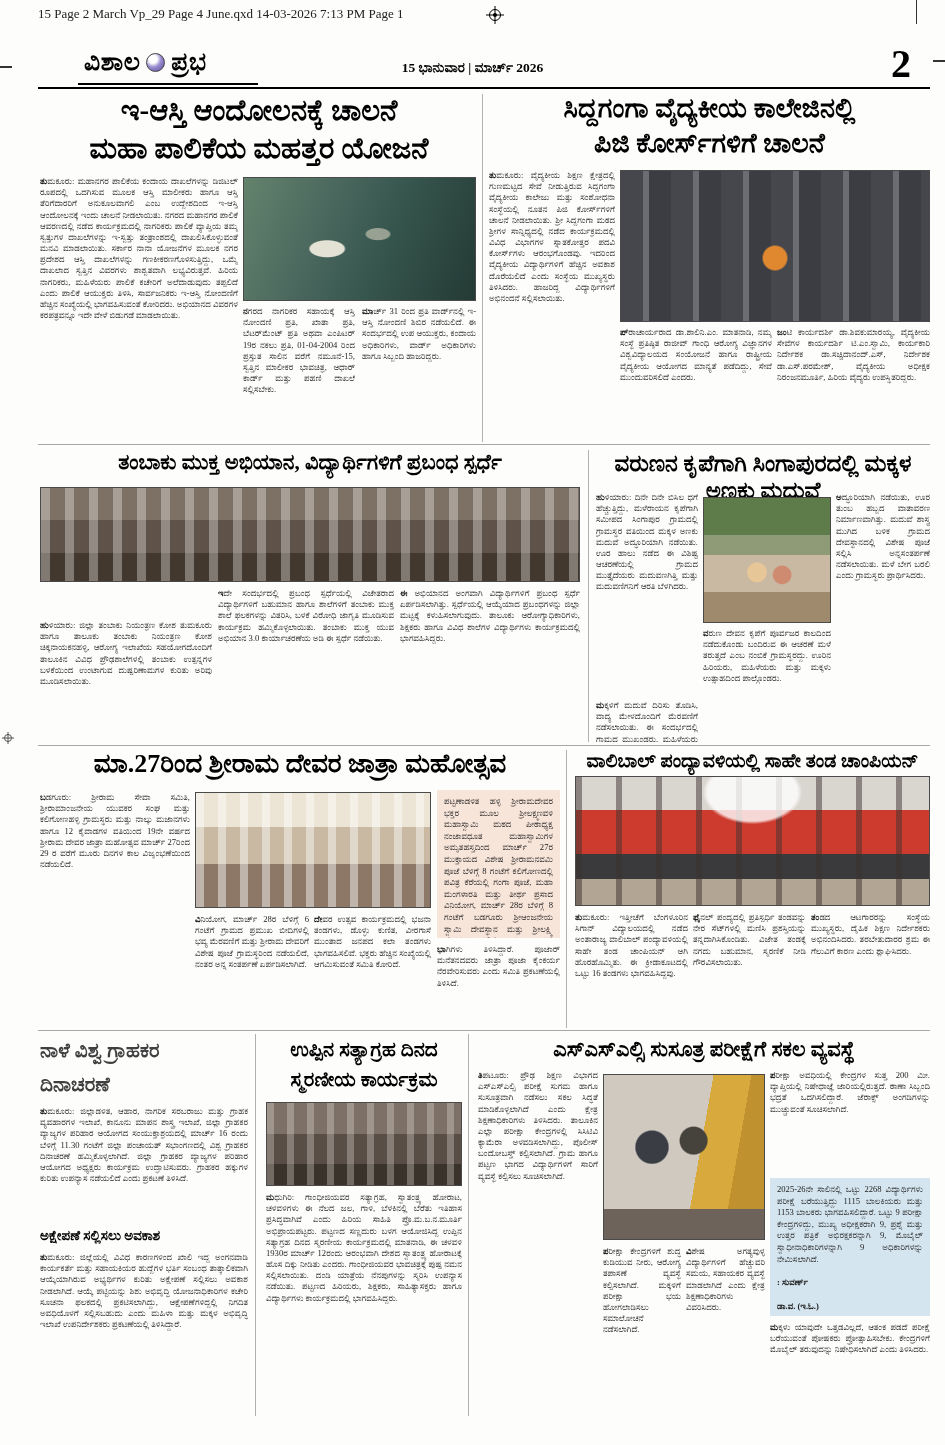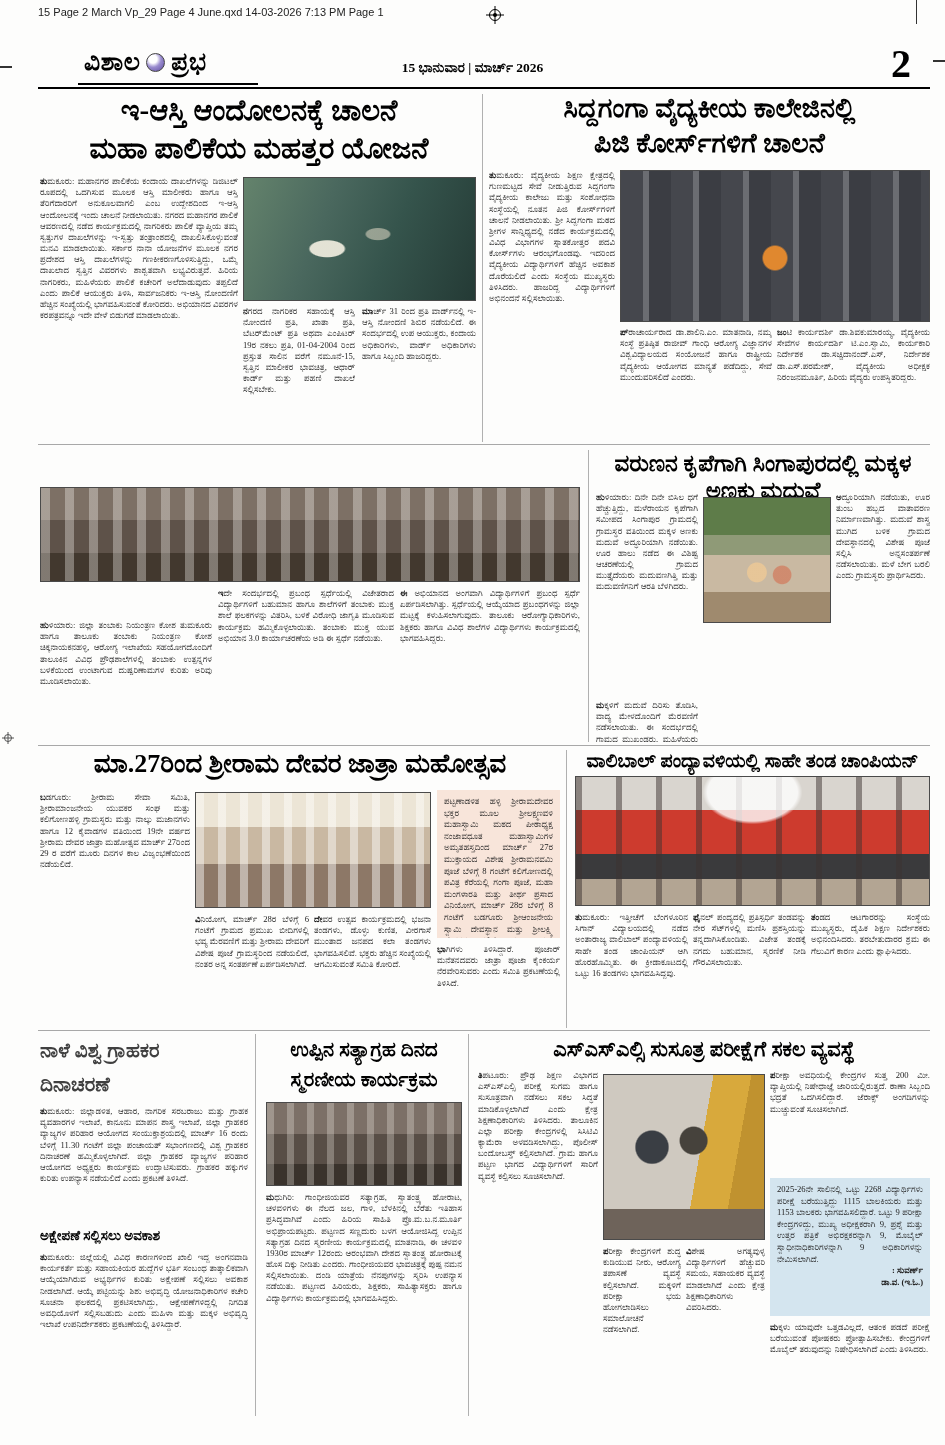--- a/index.html
+++ b/index.html
@@ -1,39 +1,39 @@
 <!DOCTYPE html>
 <html><head>
 <meta charset="utf-8">
 <style>
   html,body{margin:0;padding:0;background:#e9e9e9;}
   .page{position:relative;width:945px;height:1445px;background:#fdfdfc;margin:0 auto;
         font-family:"Liberation Serif","DejaVu Serif",serif;color:#111;overflow:hidden;}
   .abs{position:absolute;}
-  .slug{font-family:Liberation Sans, sans-serif;font-size:11px;color:#222;}
+  .slug{font-family:Liberation Serif, serif;font-size:13px;color:#222;}
   .mast-row{display:flex;align-items:center;gap:6px;}
   .mast-name{font-size:25px;font-weight:bold;letter-spacing:.5px;color:#000;}
   .logo-dot{width:17px;height:17px;border-radius:50%;
             background:radial-gradient(circle at 35% 30%,#fff 0 25%,#9a8ccf 50%,#5d4a9e 100%);
             border:1px solid #444;}
   .edition{font-size:13.5px;font-weight:bold;text-align:center;color:#000;}
   .pageno{font-size:40px;font-weight:bold;line-height:1;color:#000;}
   .hl{font-weight:bold;text-align:center;color:#000;line-height:1.18;}
   .hl-left{font-weight:bold;color:#404040;line-height:1.25;}
   .b{font-size:8.6px;line-height:1.3;text-align:justify;color:#1c1c1c;overflow:hidden;}
   .b::first-letter{font-weight:bold;}
   .photo{border:1px solid #4a4a4a;box-sizing:border-box;}
   .vr{width:1px;background:#b0b0b0;}
   .hr{height:1px;background:#a8a8a8;}
   .rule-heavy{height:2px;background:#000;}
   .rule-thin{height:1.5px;background:#000;}
   .boxed{box-sizing:border-box;padding:6px 7px;font-size:8.6px;line-height:1.35;text-align:justify;color:#222;overflow:hidden;}
   .box-salmon{background:#f8e5da;}
   .box-blue{background:#d4e5ef;}
-  .sign{font-weight:bold;text-align:right;margin-top:0;}
+  .sign{font-weight:bold;margin-top:12px;}
   .subhead{font-size:13.5px;font-weight:bold;color:#000;}
   
   .ph-easti{background-image:
     radial-gradient(ellipse at 36% 58%,rgba(244,240,226,.9) 0 8%,transparent 9%),
     radial-gradient(ellipse at 58% 46%,rgba(228,220,200,.55) 0 6%,transparent 7%),
     linear-gradient(112deg,#64836c 0%,#4a685e 34%,#35544c 62%,#243a35 100%);}
   .ph-siddaganga{background-image:
     radial-gradient(circle at 50% 58%,#e0882f 0 6.5%,transparent 7.5%),
     repeating-linear-gradient(90deg,#45474d 0 22px,#6b6d72 22px 28px,#3b3d43 28px 50px),
     linear-gradient(#d9d6d0 0 32%,#b9b5ae 32% 74%,#97928a 74% 100%);}
@@ -106,30 +106,32 @@
 
   <div class="abs hl" style="left:489px;top:93px;width:441px;font-size:27px;">ಸಿದ್ದಗಂಗಾ ವೈದ್ಯಕೀಯ ಕಾಲೇಜಿನಲ್ಲಿ</div>
   <div class="abs hl" style="left:489px;top:128px;width:441px;font-size:27px;">ಪಿಜಿ ಕೋರ್ಸ್‌ಗಳಿಗೆ ಚಾಲನೆ</div>
   <div class="abs b" style="left:489px;top:170px;width:126px;height:272px;">ತುಮಕೂರು: ವೈದ್ಯಕೀಯ ಶಿಕ್ಷಣ ಕ್ಷೇತ್ರದಲ್ಲಿ ಗುಣಮಟ್ಟದ ಸೇವೆ ನೀಡುತ್ತಿರುವ ಸಿದ್ದಗಂಗಾ ವೈದ್ಯಕೀಯ ಕಾಲೇಜು ಮತ್ತು ಸಂಶೋಧನಾ ಸಂಸ್ಥೆಯಲ್ಲಿ ನೂತನ ಪಿಜಿ ಕೋರ್ಸ್‌ಗಳಿಗೆ ಚಾಲನೆ ನೀಡಲಾಯಿತು. ಶ್ರೀ ಸಿದ್ದಗಂಗಾ ಮಠದ ಶ್ರೀಗಳ ಸಾನ್ನಿಧ್ಯದಲ್ಲಿ ನಡೆದ ಕಾರ್ಯಕ್ರಮದಲ್ಲಿ ವಿವಿಧ ವಿಭಾಗಗಳ ಸ್ನಾತಕೋತ್ತರ ಪದವಿ ಕೋರ್ಸ್‌ಗಳು ಆರಂಭಗೊಂಡವು. ಇದರಿಂದ ವೈದ್ಯಕೀಯ ವಿದ್ಯಾರ್ಥಿಗಳಿಗೆ ಹೆಚ್ಚಿನ ಅವಕಾಶ ದೊರೆಯಲಿದೆ ಎಂದು ಸಂಸ್ಥೆಯ ಮುಖ್ಯಸ್ಥರು ತಿಳಿಸಿದರು. ಹಾಜರಿದ್ದ ವಿದ್ಯಾರ್ಥಿಗಳಿಗೆ ಅಭಿನಂದನೆ ಸಲ್ಲಿಸಲಾಯಿತು.</div>
   <div class="abs photo ph-siddaganga" style="left:620px;top:170px;width:310px;height:152px;"></div>
   <div class="abs b" style="left:620px;top:327px;width:152px;height:115px;">ಪ್ರಾಚಾರ್ಯರಾದ ಡಾ.ಶಾಲಿನಿ.ಎಂ. ಮಾತನಾಡಿ, ನಮ್ಮ ಸಂಸ್ಥೆ ಪ್ರತಿಷ್ಠಿತ ರಾಜೀವ್ ಗಾಂಧಿ ಆರೋಗ್ಯ ವಿಜ್ಞಾನಗಳ ವಿಶ್ವವಿದ್ಯಾಲಯದ ಸಂಯೋಜನೆ ಹಾಗೂ ರಾಷ್ಟ್ರೀಯ ವೈದ್ಯಕೀಯ ಆಯೋಗದ ಮಾನ್ಯತೆ ಪಡೆದಿದ್ದು, ಸೇವೆ ಮುಂದುವರಿಸಲಿದೆ ಎಂದರು.</div>
   <div class="abs b" style="left:777px;top:327px;width:153px;height:115px;">ಜಂಟಿ ಕಾರ್ಯದರ್ಶಿ ಡಾ.ಶಿವಕುಮಾರಯ್ಯ, ವೈದ್ಯಕೀಯ ಸೇವೆಗಳ ಕಾರ್ಯದರ್ಶಿ ಟಿ.ಎಂ.ಸ್ವಾಮಿ, ಕಾರ್ಯಕಾರಿ ನಿರ್ದೇಶಕ ಡಾ.ಸಚ್ಚಿದಾನಂದ್.ಎಸ್, ನಿರ್ದೇಶಕ ಡಾ.ಎಸ್.ಪರಮೇಶ್, ವೈದ್ಯಕೀಯ ಅಧೀಕ್ಷಕ ನಿರಂಜನಮೂರ್ತಿ, ಹಿರಿಯ ವೈದ್ಯರು ಉಪಸ್ಥಿತರಿದ್ದರು.</div>
 
   <div class="abs hr" style="left:38px;top:444px;width:892px;"></div>
 
+  <div class="abs hl" style="left:40px;top:450px;width:540px;font-size:21px;">ತಂಬಾಕು ಮುಕ್ತ ಅಭಿಯಾನ, ವಿದ್ಯಾರ್ಥಿಗಳಿಗೆ ಪ್ರಬಂಧ ಸ್ಪರ್ಧೆ</div>
   <div class="abs photo ph-tobacco" style="left:40px;top:487px;width:540px;height:95px;"></div>
   <div class="abs b" style="left:40px;top:588px;width:172px;height:152px;margin-top:32px;">ಹುಳಿಯಾರು: ಜಿಲ್ಲಾ ತಂಬಾಕು ನಿಯಂತ್ರಣ ಕೋಶ ತುಮಕೂರು ಹಾಗೂ ತಾಲೂಕು ತಂಬಾಕು ನಿಯಂತ್ರಣ ಕೋಶ ಚಿಕ್ಕನಾಯಕನಹಳ್ಳಿ, ಆರೋಗ್ಯ ಇಲಾಖೆಯ ಸಹಯೋಗದೊಂದಿಗೆ ತಾಲೂಕಿನ ವಿವಿಧ ಪ್ರೌಢಶಾಲೆಗಳಲ್ಲಿ ತಂಬಾಕು ಉತ್ಪನ್ನಗಳ ಬಳಕೆಯಿಂದ ಉಂಟಾಗುವ ದುಷ್ಪರಿಣಾಮಗಳ ಕುರಿತು ಅರಿವು ಮೂಡಿಸಲಾಯಿತು.</div>
   <div class="abs b" style="left:218px;top:588px;width:176px;height:152px;">ಇದೇ ಸಂದರ್ಭದಲ್ಲಿ ಪ್ರಬಂಧ ಸ್ಪರ್ಧೆಯಲ್ಲಿ ವಿಜೇತರಾದ ವಿದ್ಯಾರ್ಥಿಗಳಿಗೆ ಬಹುಮಾನ ಹಾಗೂ ಶಾಲೆಗಳಿಗೆ ತಂಬಾಕು ಮುಕ್ತ ಶಾಲೆ ಫಲಕಗಳನ್ನು ವಿತರಿಸಿ, ಬಳಕೆ ವಿರೋಧಿ ಜಾಗೃತಿ ಮೂಡಿಸುವ ಕಾರ್ಯಕ್ರಮ ಹಮ್ಮಿಕೊಳ್ಳಲಾಯಿತು. ತಂಬಾಕು ಮುಕ್ತ ಯುವ ಅಭಿಯಾನ 3.0 ಕಾರ್ಯಾಚರಣೆಯ ಅಡಿ ಈ ಸ್ಪರ್ಧೆ ನಡೆಯಿತು.</div>
   <div class="abs b" style="left:400px;top:588px;width:180px;height:152px;">ಈ ಅಭಿಯಾನದ ಅಂಗವಾಗಿ ವಿದ್ಯಾರ್ಥಿಗಳಿಗೆ ಪ್ರಬಂಧ ಸ್ಪರ್ಧೆ ಏರ್ಪಡಿಸಲಾಗಿತ್ತು. ಸ್ಪರ್ಧೆಯಲ್ಲಿ ಆಯ್ಕೆಯಾದ ಪ್ರಬಂಧಗಳನ್ನು ಜಿಲ್ಲಾ ಮಟ್ಟಕ್ಕೆ ಕಳುಹಿಸಲಾಗುವುದು. ತಾಲೂಕು ಆರೋಗ್ಯಾಧಿಕಾರಿಗಳು, ಶಿಕ್ಷಕರು ಹಾಗೂ ವಿವಿಧ ಶಾಲೆಗಳ ವಿದ್ಯಾರ್ಥಿಗಳು ಕಾರ್ಯಕ್ರಮದಲ್ಲಿ ಭಾಗವಹಿಸಿದ್ದರು.</div>
 
   <div class="abs vr" style="left:588px;top:450px;height:292px;"></div>
 
   <div class="abs hl" style="left:596px;top:450px;width:334px;font-size:23px;">ವರುಣನ ಕೃಪೆಗಾಗಿ ಸಿಂಗಾಪುರದಲ್ಲಿ ಮಕ್ಕಳ ಅಣಕು ಮದುವೆ</div>
   <div class="abs b" style="left:596px;top:492px;width:102px;height:250px;">ಹುಳಿಯಾರು: ದಿನೇ ದಿನೇ ಬಿಸಿಲ ಧಗೆ ಹೆಚ್ಚುತ್ತಿದ್ದು, ಮಳೆರಾಯನ ಕೃಪೆಗಾಗಿ ಸಮೀಪದ ಸಿಂಗಾಪುರ ಗ್ರಾಮದಲ್ಲಿ ಗ್ರಾಮಸ್ಥರ ವತಿಯಿಂದ ಮಕ್ಕಳ ಅಣಕು ಮದುವೆ ಅದ್ಧೂರಿಯಾಗಿ ನಡೆಯಿತು. ಊರ ಹಾಲು ನಡೆದ ಈ ವಿಶಿಷ್ಟ ಆಚರಣೆಯಲ್ಲಿ ಗ್ರಾಮದ ಮುತ್ತೈದೆಯರು ಮದುವಣಗಿತ್ತಿ ಮತ್ತು ಮದುವಣಿಗನಿಗೆ ಆರತಿ ಬೆಳಗಿದರು.</div>
   <div class="abs photo ph-wedding" style="left:703px;top:497px;width:128px;height:126px;"></div>
+  <div class="abs b" style="left:703px;top:628px;width:128px;height:114px;">ವರುಣ ದೇವನ ಕೃಪೆಗೆ ಪೂರ್ವಜರ ಕಾಲದಿಂದ ನಡೆದುಕೊಂಡು ಬಂದಿರುವ ಈ ಆಚರಣೆ ಮಳೆ ತರುತ್ತದೆ ಎಂಬ ನಂಬಿಕೆ ಗ್ರಾಮಸ್ಥರದ್ದು. ಊರಿನ ಹಿರಿಯರು, ಮಹಿಳೆಯರು ಮತ್ತು ಮಕ್ಕಳು ಉತ್ಸಾಹದಿಂದ ಪಾಲ್ಗೊಂಡರು.</div>
   <div class="abs b" style="left:836px;top:492px;width:94px;height:250px;">ಅದ್ಧೂರಿಯಾಗಿ ನಡೆಯಿತು, ಊರ ತುಂಬ ಹಬ್ಬದ ವಾತಾವರಣ ನಿರ್ಮಾಣವಾಗಿತ್ತು. ಮದುವೆ ಶಾಸ್ತ್ರ ಮುಗಿದ ಬಳಿಕ ಗ್ರಾಮದ ದೇವಸ್ಥಾನದಲ್ಲಿ ವಿಶೇಷ ಪೂಜೆ ಸಲ್ಲಿಸಿ ಅನ್ನಸಂತರ್ಪಣೆ ನಡೆಸಲಾಯಿತು. ಮಳೆ ಬೇಗ ಬರಲಿ ಎಂದು ಗ್ರಾಮಸ್ಥರು ಪ್ರಾರ್ಥಿಸಿದರು.</div>
   <div class="abs b" style="left:596px;top:700px;width:102px;height:42px;">ಮಕ್ಕಳಿಗೆ ಮದುವೆ ದಿರಿಸು ತೊಡಿಸಿ, ವಾದ್ಯ ಮೇಳದೊಂದಿಗೆ ಮೆರವಣಿಗೆ ನಡೆಸಲಾಯಿತು. ಈ ಸಂದರ್ಭದಲ್ಲಿ ಗ್ರಾಮದ ಮುಖಂಡರು, ಮಹಿಳೆಯರು ಹಾಗೂ ಯುವಕರು ಉಪಸ್ಥಿತರಿದ್ದರು.</div>
 
   <div class="abs hr" style="left:38px;top:745px;width:892px;"></div>
 
   <div class="abs hl" style="left:40px;top:749px;width:520px;font-size:26px;">ಮಾ.27ರಿಂದ ಶ್ರೀರಾಮ ದೇವರ ಜಾತ್ರಾ ಮಹೋತ್ಸವ</div>
   <div class="abs b" style="left:40px;top:792px;width:150px;height:236px;">ಬಡಗೂರು: ಶ್ರೀರಾಮ ಸೇವಾ ಸಮಿತಿ, ಶ್ರೀರಾಮಾಂಜನೇಯ ಯುವಕರ ಸಂಘ ಮತ್ತು ಕಲಿಗೋಣಹಳ್ಳಿ ಗ್ರಾಮಸ್ಥರು ಮತ್ತು ನಾಲ್ಕು ಮಜಾನಗಳು ಹಾಗೂ 12 ಕೈವಾಡಗಳ ವತಿಯಿಂದ 19ನೇ ವರ್ಷದ ಶ್ರೀರಾಮ ದೇವರ ಜಾತ್ರಾ ಮಹೋತ್ಸವ ಮಾರ್ಚ್ 27ರಿಂದ 29 ರ ವರೆಗೆ ಮೂರು ದಿನಗಳ ಕಾಲ ವಿಜೃಂಭಣೆಯಿಂದ ನಡೆಯಲಿದೆ.</div>
   <div class="abs photo ph-jatra" style="left:195px;top:792px;width:236px;height:116px;"></div>
   <div class="abs boxed box-salmon" style="left:437px;top:790px;width:123px;height:148px;">ಪಟ್ಟಣಾಡಳಿತ ಹಳ್ಳಿ ಶ್ರೀರಾಮದೇವರ ಭಕ್ತರ ಮೂಲ ಶ್ರೀಲಕ್ಷ್ಮಣವಳಿ ಮಹಾಸ್ವಾಮಿ ಮಠದ ಪೀಠಾಧ್ಯಕ್ಷ ನಂಜಾವಧೂತ ಮಹಾಸ್ವಾಮಿಗಳ ಅಮೃತಹಸ್ತದಿಂದ ಮಾರ್ಚ್ 27ರ ಮುಕ್ತಾಯದ ವಿಶೇಷ ಶ್ರೀರಾಮನವಮಿ ಪೂಜೆ ಬೆಳಿಗ್ಗೆ 8 ಗಂಟೆಗೆ ಕಲಿಗೋಣದಲ್ಲಿ ಪವಿತ್ರ ಕೆರೆಯಲ್ಲಿ ಗಂಗಾ ಪೂಜೆ, ಮಹಾ ಮಂಗಳಾರತಿ ಮತ್ತು ತೀರ್ಥ ಪ್ರಸಾದ ವಿನಿಯೋಗ, ಮಾರ್ಚ್ 28ರ ಬೆಳಿಗ್ಗೆ 8 ಗಂಟೆಗೆ ಬಡಗೂರು ಶ್ರೀಆಂಜನೇಯ ಸ್ವಾಮಿ ದೇವಸ್ಥಾನ ಮತ್ತು ಶ್ರೀಲಕ್ಷ್ಮಿ ದೇವರನ್ನು ಕಲಿಗೋಣಹಳ್ಳಿ ಗ್ರಾಮಕ್ಕೆ ಕರೆತರಲಾಗುತ್ತದೆ.</div>
   <div class="abs b" style="left:195px;top:914px;width:114px;height:114px;">ವಿನಿಯೋಗ, ಮಾರ್ಚ್ 28ರ ಬೆಳಿಗ್ಗೆ 6 ಗಂಟೆಗೆ ಗ್ರಾಮದ ಪ್ರಮುಖ ಬೀದಿಗಳಲ್ಲಿ ಭವ್ಯ ಮೆರವಣಿಗೆ ಮತ್ತು ಶ್ರೀರಾಮ ದೇವರಿಗೆ ವಿಶೇಷ ಪೂಜೆ ಗ್ರಾಮಸ್ಥರಿಂದ ನಡೆಯಲಿದೆ, ನಂತರ ಅನ್ನ ಸಂತರ್ಪಣೆ ಏರ್ಪಡಿಸಲಾಗಿದೆ.</div>

